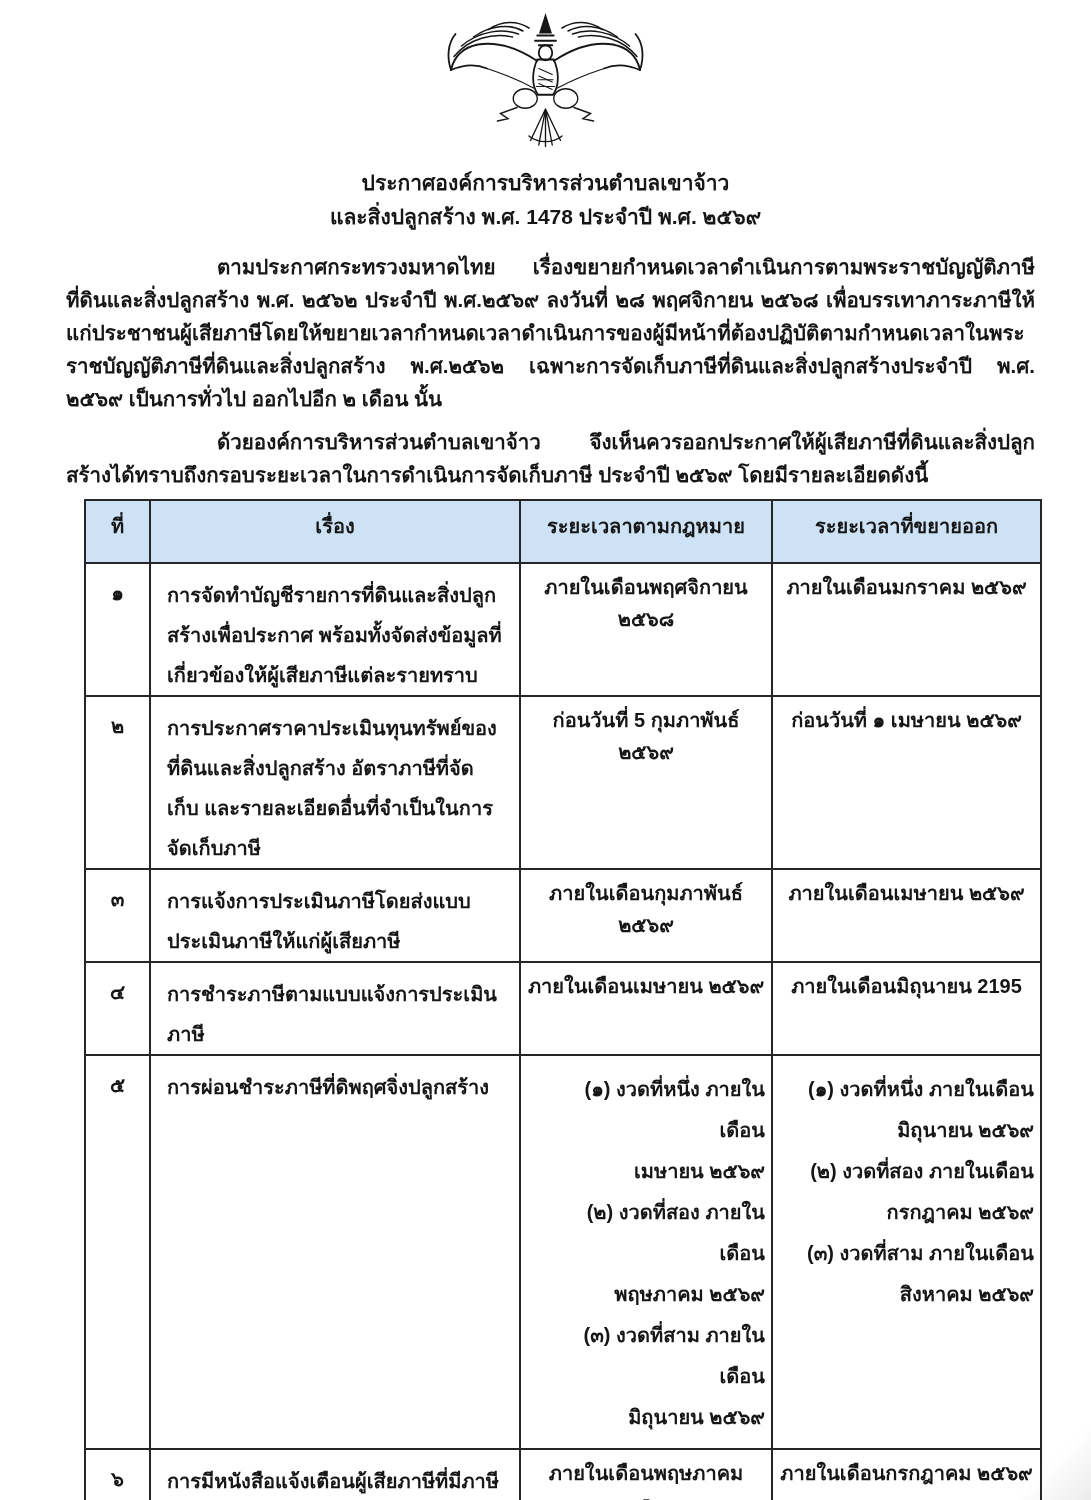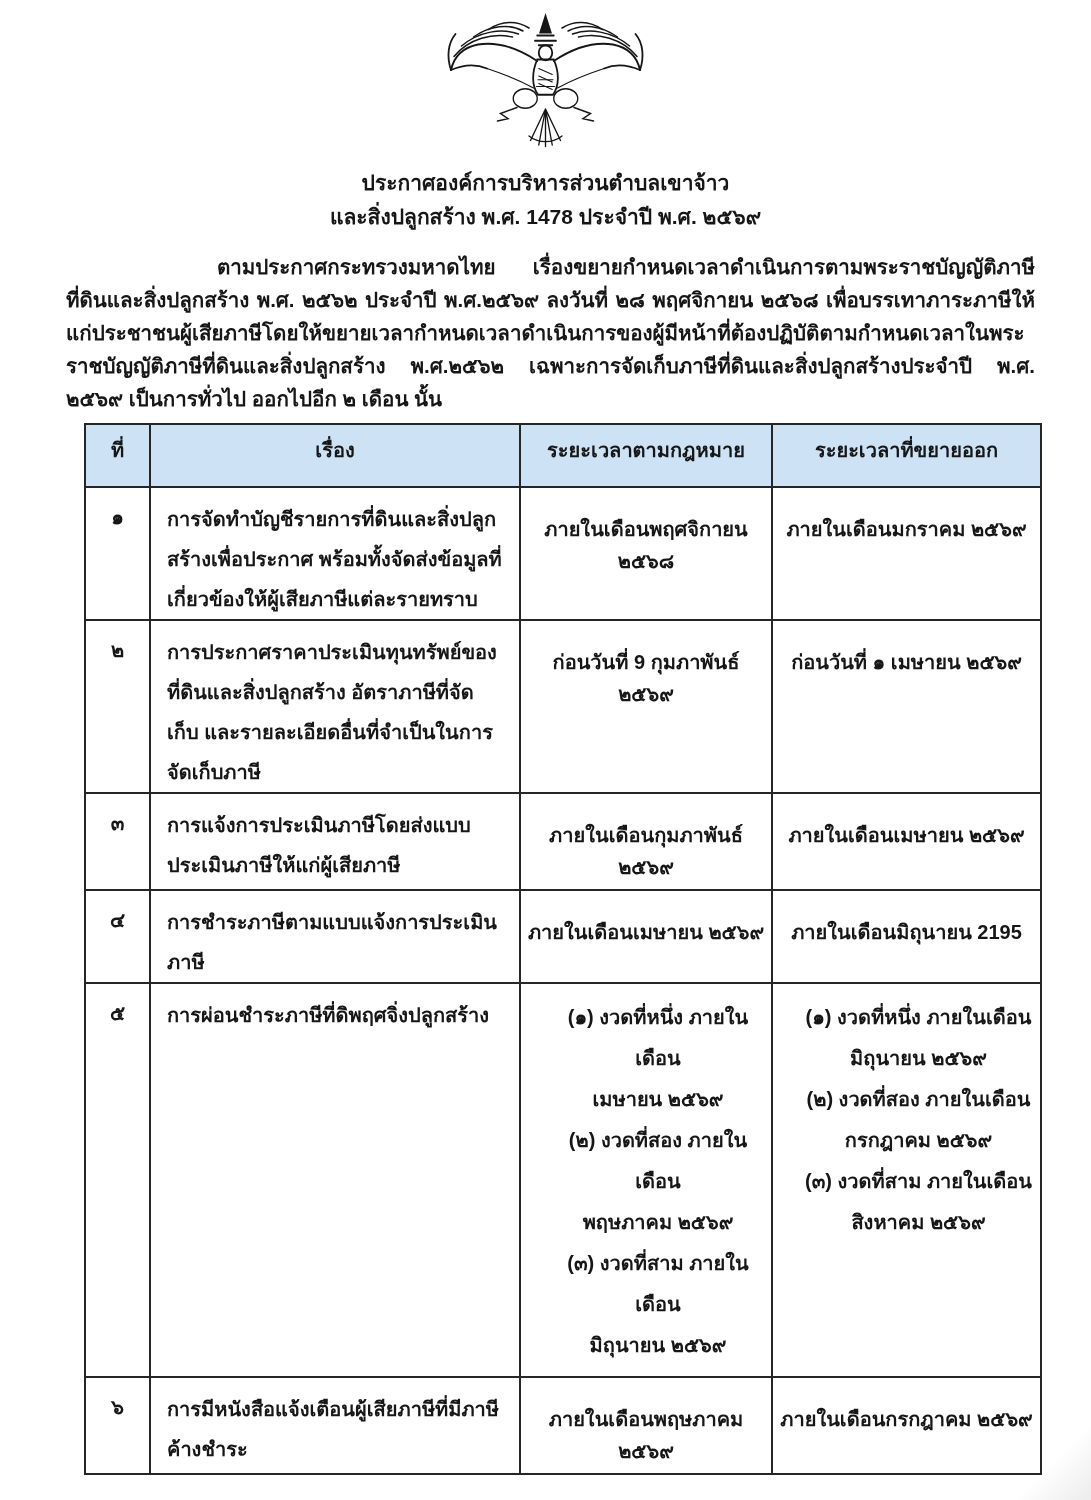--- a/index.html
+++ b/index.html
@@ -34,23 +34,23 @@
   }
   table.schedule td,table.schedule th{
     border:2px solid #262626;box-sizing:border-box;vertical-align:top;
   }
   th.hdr{
     background:#cde3f5;font-weight:700;text-align:center;
     padding:9px 4px 20px 4px;font-size:20px;
   }
   td.no{ text-align:center;padding-top:13px; }
   td.subject{ padding:11px 14px 0 16px;line-height:40px;text-align:left; }
-  td.center-cell{ text-align:center;padding:25px 6px 6px 6px; }
+  td.center-cell{ text-align:center;padding:7px 6px 6px 6px; }
   td.list-cell{
-    text-align:center;padding:13px 6px 10px 30px;line-height:41px;white-space:pre-line;margin-left:16px;
+    text-align:right;padding:13px 6px 10px 30px;line-height:41px;white-space:pre-line;margin-left:16px;
   }
   tr.r1 td{height:104px;}
   tr.r2 td{height:104px;}
   tr.r3 td{height:69px;}
   tr.r4 td{height:48px;}
   tr.r5 td{height:198px;}
   tr.r6 td{height:50px;}
 </style>
 </head>
 <body>
@@ -103,20 +103,21 @@
       </svg>
     </span>
   </div>
 
   <div class="title-block">
     <div>ประกาศองค์การบริหารส่วนตำบลเขาจ้าว</div>
     <div>และสิ่งปลูกสร้าง พ.ศ. 1478 ประจำปี พ.ศ. ๒๕๖๙</div>
   </div>
 
   <div class="para indent">ตามประกาศกระทรวงมหาดไทย เรื่องขยายกำหนดเวลาดำเนินการตามพระราชบัญญัติภาษีที่ดินและสิ่งปลูกสร้าง พ.ศ. ๒๕๖๒ ประจำปี พ.ศ.๒๕๖๙ ลงวันที่ ๒๘ พฤศจิกายน ๒๕๖๘ เพื่อบรรเทาภาระภาษีให้แก่ประชาชนผู้เสียภาษีโดยให้ขยายเวลากำหนดเวลาดำเนินการของผู้มีหน้าที่ต้องปฏิบัติตามกำหนดเวลาในพระราชบัญญัติภาษีที่ดินและสิ่งปลูกสร้าง พ.ศ.๒๕๖๒ เฉพาะการจัดเก็บภาษีที่ดินและสิ่งปลูกสร้างประจำปี พ.ศ. ๒๕๖๙ เป็นการทั่วไป ออกไปอีก ๒ เดือน นั้น</div>
+  <div class="para indent p2">ด้วยองค์การบริหารส่วนตำบลเขาจ้าว จึงเห็นควรออกประกาศให้ผู้เสียภาษีที่ดินและสิ่งปลูกสร้างได้ทราบถึงกรอบระยะเวลาในการดำเนินการจัดเก็บภาษี ประจำปี ๒๕๖๙ โดยมีรายละเอียดดังนี้</div>
 
   <table class="schedule">
     <colgroup>
       <col style="width:65px">
         <col style="width:370px">
         <col style="width:252px">
         <col style="width:269px">
     </colgroup>
     <tbody>
         <tr>
@@ -127,21 +128,21 @@
     </tr>
     <tr class="r1">
       <td class="no">๑</td>
       <td class="subject">การจัดทำบัญชีรายการที่ดินและสิ่งปลูกสร้างเพื่อประกาศ พร้อมทั้งจัดส่งข้อมูลที่เกี่ยวข้องให้ผู้เสียภาษีแต่ละรายทราบ</td>
       <td class="center-cell">ภายในเดือนพฤศจิกายน ๒๕๖๘</td>
       <td class="center-cell">ภายในเดือนมกราคม  ๒๕๖๙</td>
     </tr>
     <tr class="r2">
       <td class="no">๒</td>
       <td class="subject">การประกาศราคาประเมินทุนทรัพย์ของที่ดินและสิ่งปลูกสร้าง อัตราภาษีที่จัดเก็บ และรายละเอียดอื่นที่จำเป็นในการจัดเก็บภาษี</td>
-      <td class="center-cell">ก่อนวันที่ 9 กุมภาพันธ์ ๒๕๖๙</td>
+      <td class="center-cell">ก่อนวันที่ 5 กุมภาพันธ์ ๒๕๖๙</td>
       <td class="center-cell">ก่อนวันที่ ๑ เมษายน ๒๕๖๙</td>
     </tr>
     <tr class="r3">
       <td class="no">๓</td>
       <td class="subject">การแจ้งการประเมินภาษีโดยส่งแบบประเมินภาษีให้แก่ผู้เสียภาษี</td>
       <td class="center-cell">ภายในเดือนกุมภาพันธ์ ๒๕๖๙</td>
       <td class="center-cell">ภายในเดือนเมษายน ๒๕๖๙</td>
     </tr>
     <tr class="r4">
       <td class="no">๔</td>

